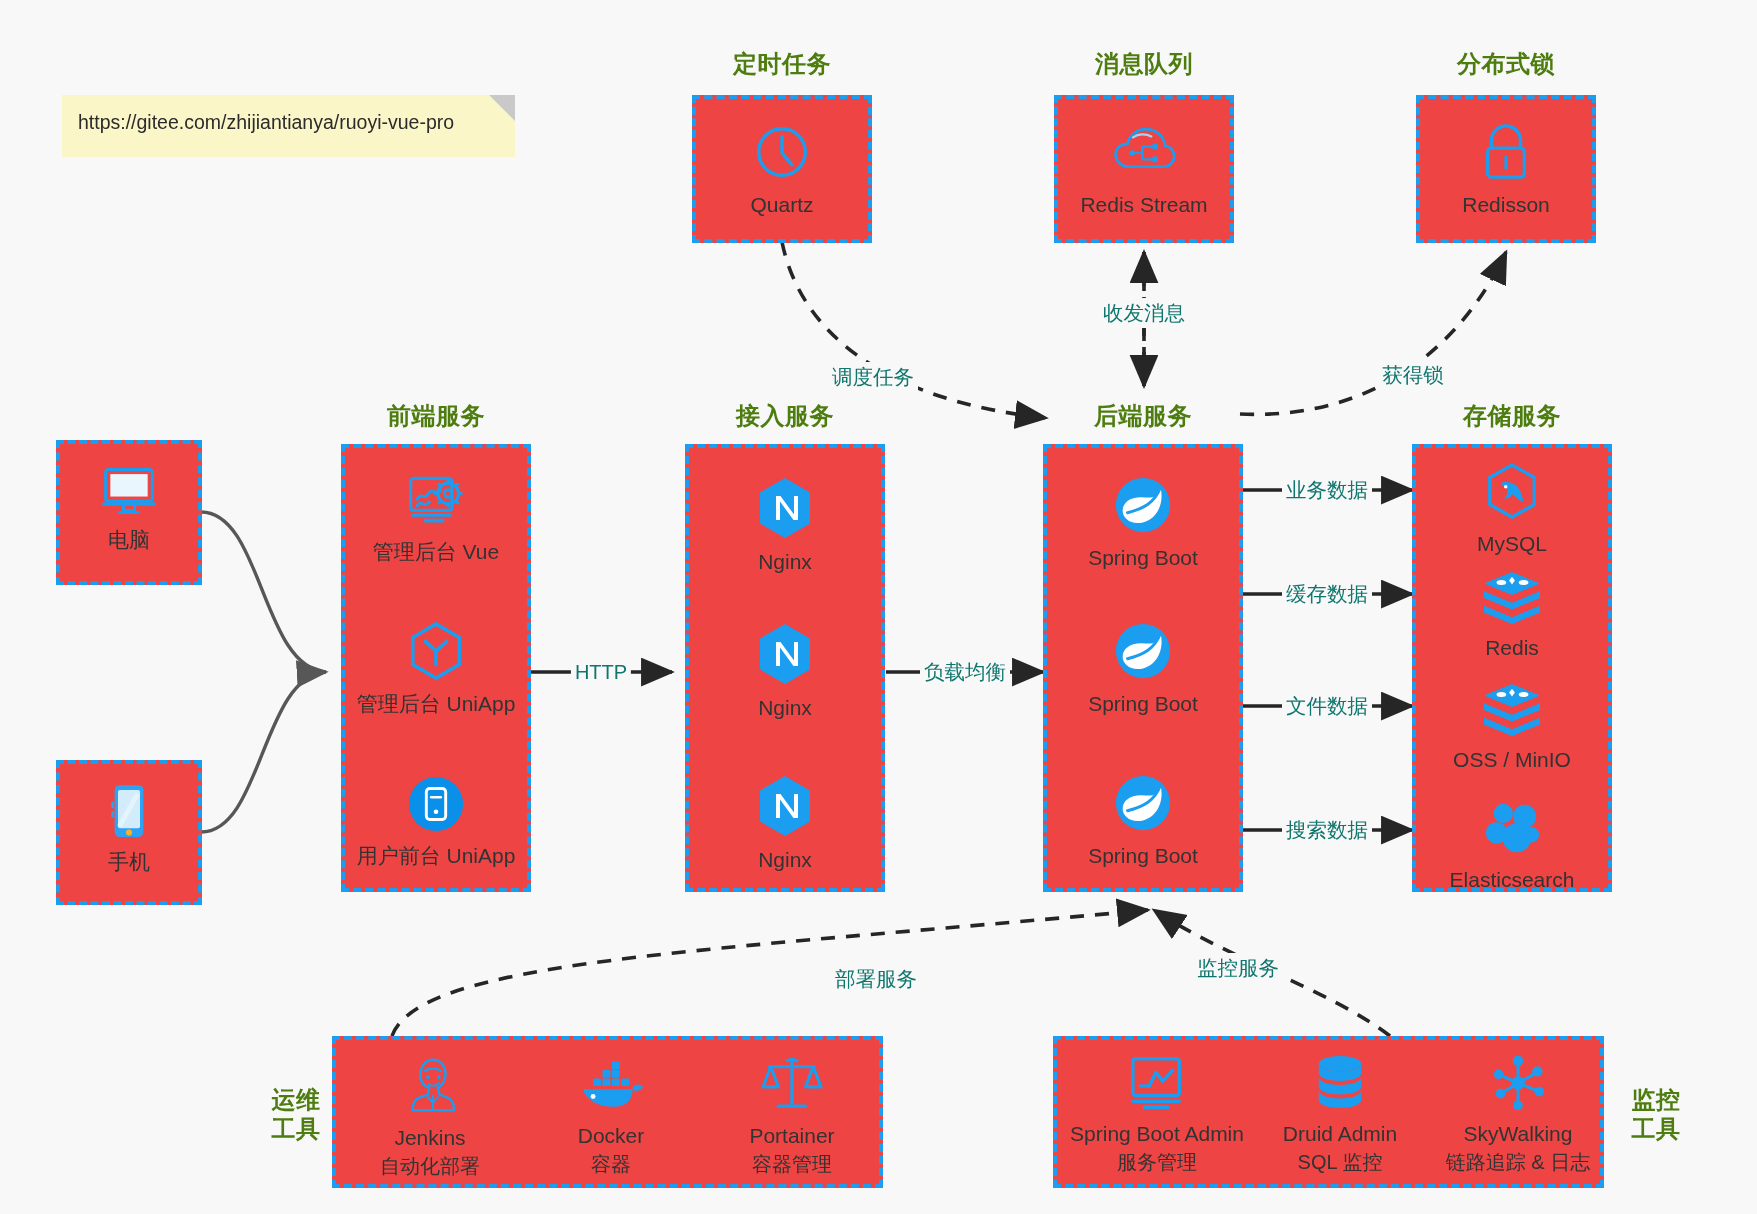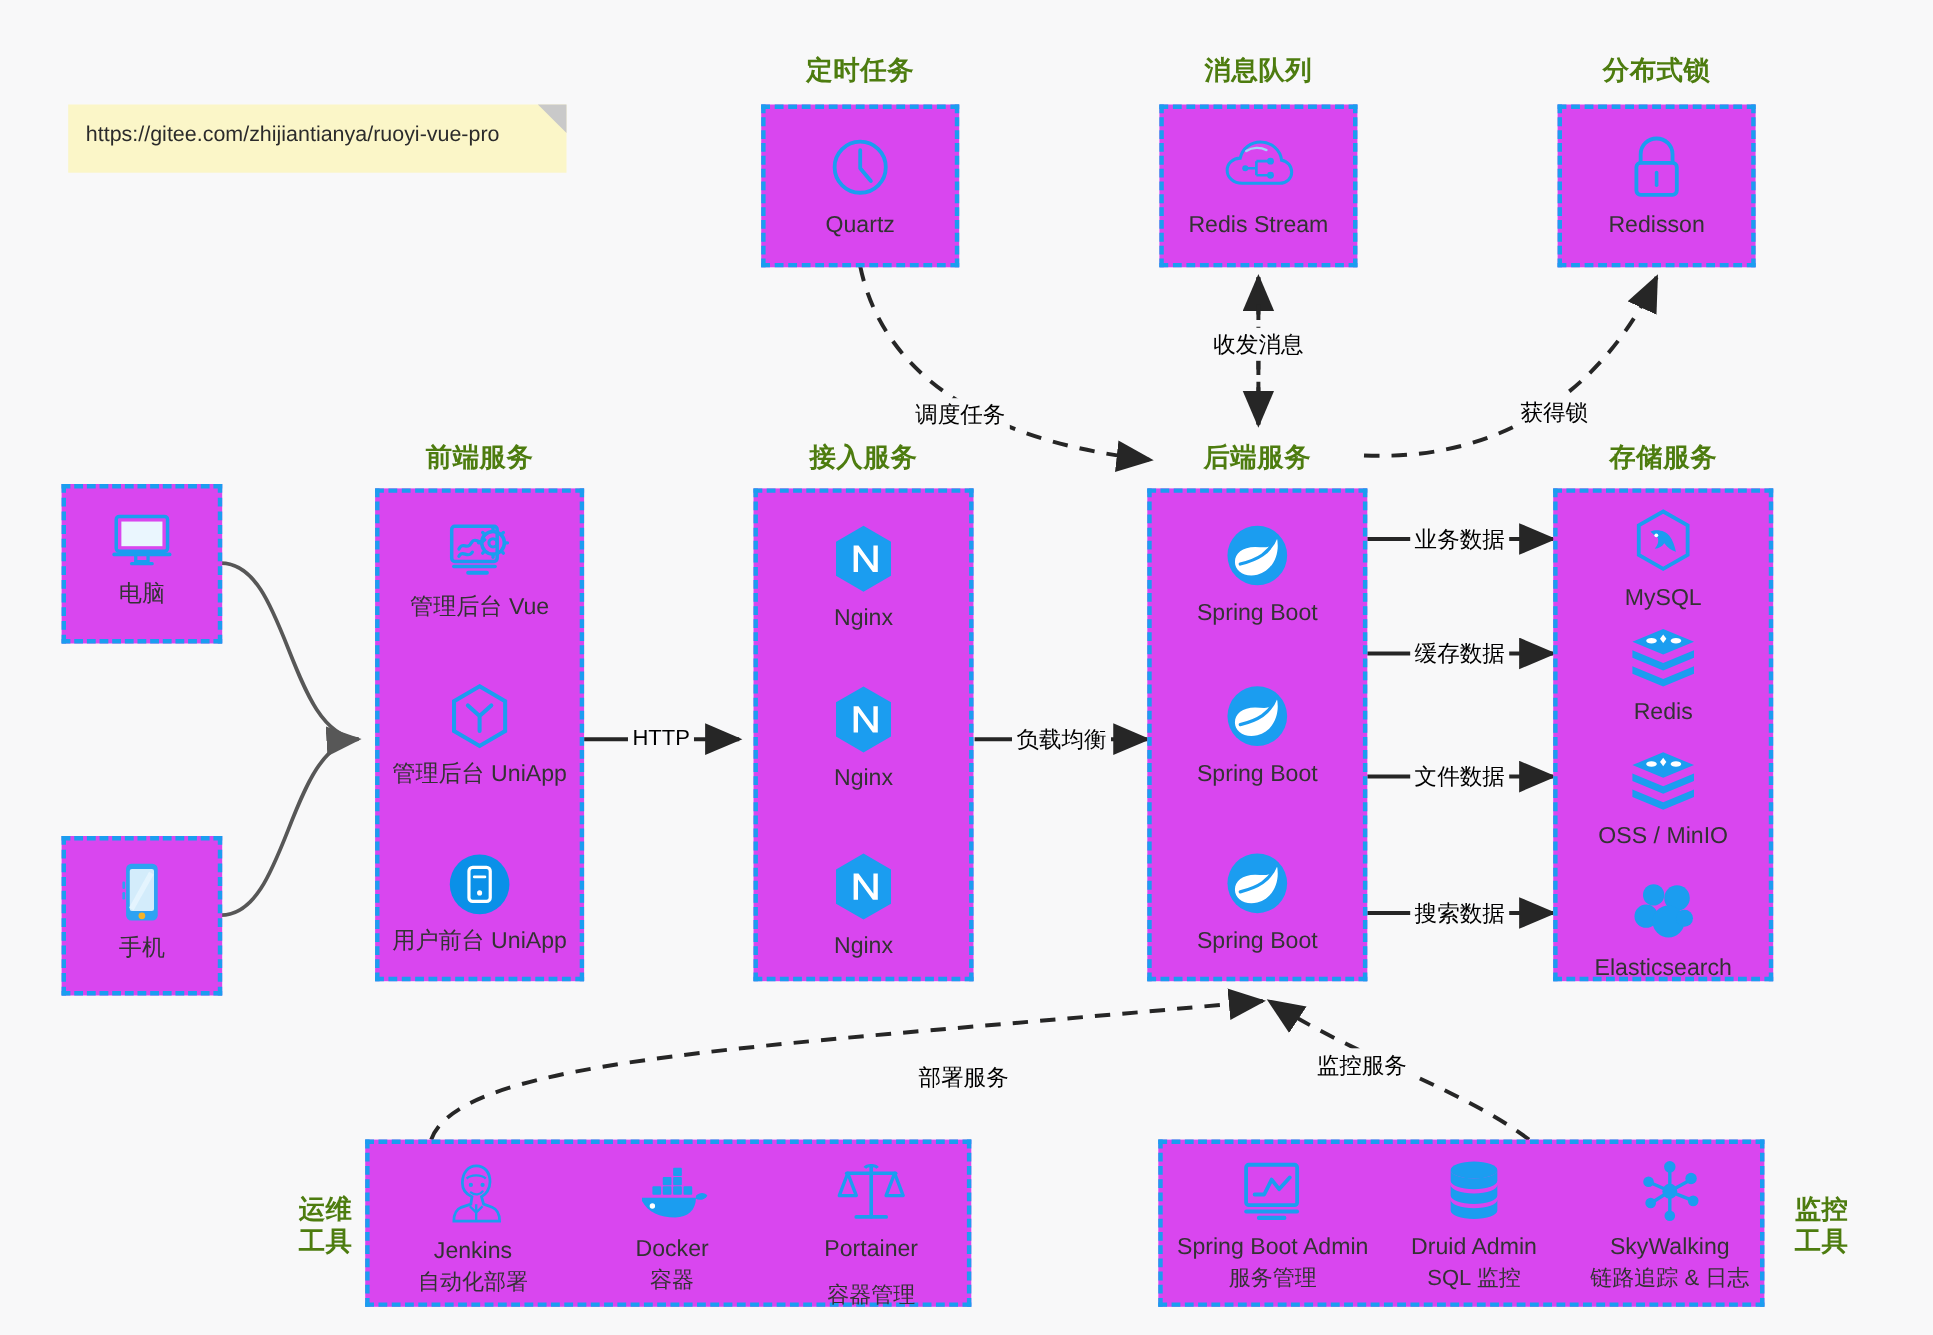--- a/index.html
+++ b/index.html
@@ -29,36 +29,36 @@
   
   .ghead{
     position:absolute;color:#4d7c0f;font-weight:bold;font-size:24px;
     text-align:center;white-space:nowrap;letter-spacing:.5px;
   }
   .ghead.side{line-height:1.22;}
 
   
   .box{
     position:absolute;box-sizing:border-box;
-    border:4px dashed #1b9df0;background:#d946ef;
+    border:4px dashed #1b9df0;background:#ef4444;
   }
   .cell{
     position:absolute;left:0;width:100%;
     display:flex;flex-direction:column;align-items:center;justify-content:flex-start;
   }
   .cell .lbl{
     font-size:21px;color:#333;margin-top:9px;white-space:nowrap;line-height:1.28;text-align:center;
   }
   .cell .lbl.two{font-size:20px;}
   .ic{display:block;}
 
   
   .elabel{
     position:absolute;background:#f8f8f9;padding:1px 4px;
-    font-size:20px;color:#000000;white-space:nowrap;
+    font-size:20px;color:#0f766e;white-space:nowrap;
     transform:translate(-50%,-50%);
   }
   .elabel.cn{font-size:20.5px;}
 </style>
 </head>
 <body>
 
 <div id="canvas">
 
   <div class="note">
@@ -369,21 +369,21 @@
     <div class="cell" style="left:368px;width:176px;top:14px;">
       <svg class="ic" width="62" height="60" viewBox="0 0 64 62">
         <line x1="32" y1="6" x2="32" y2="54" stroke="#1b9df0" stroke-width="3.4" stroke-linecap="round"></line>
         <line x1="9" y1="13" x2="55" y2="13" stroke="#1b9df0" stroke-width="3.4" stroke-linecap="round"></line>
         <line x1="18" y1="54" x2="46" y2="54" stroke="#1b9df0" stroke-width="3.6" stroke-linecap="round"></line>
         <path d="M10,13 L2,34 L18,34 Z" fill="none" stroke="#1b9df0" stroke-width="3.2" stroke-linejoin="round"></path>
         <path d="M54,13 L46,34 L62,34 Z" fill="none" stroke="#1b9df0" stroke-width="3.2" stroke-linejoin="round"></path>
         <path d="M26,8 C28,5 36,5 38,8" fill="none" stroke="#1b9df0" stroke-width="3"></path>
       </svg>
       <div class="lbl">Portainer</div>
-      <div class="lbl two" style="margin-top:16px;">容器管理</div>
+      <div class="lbl two" style="margin-top:2px;">容器管理</div>
     </div>
   </div>
 
   <div class="box" style="left:1053px;top:1036px;width:551px;height:152px;">
     <div class="cell" style="left:0px;width:200px;top:14px;">
       <svg class="ic" width="60" height="58" viewBox="0 0 62 60">
         <rect x="6" y="5" width="48" height="38" rx="2.5" fill="none" stroke="#1b9df0" stroke-width="3.6"></rect>
         <path d="M14,33 L23,33 L30,19 L37,28 L47,17" fill="none" stroke="#1b9df0" stroke-width="3.6" stroke-linecap="round" stroke-linejoin="round"></path>
         <path d="M6,49 L54,49" stroke="#1b9df0" stroke-width="3.6" stroke-linecap="round"></path>
         <path d="M18,55 L42,55" stroke="#1b9df0" stroke-width="3.8" stroke-linecap="round"></path>

